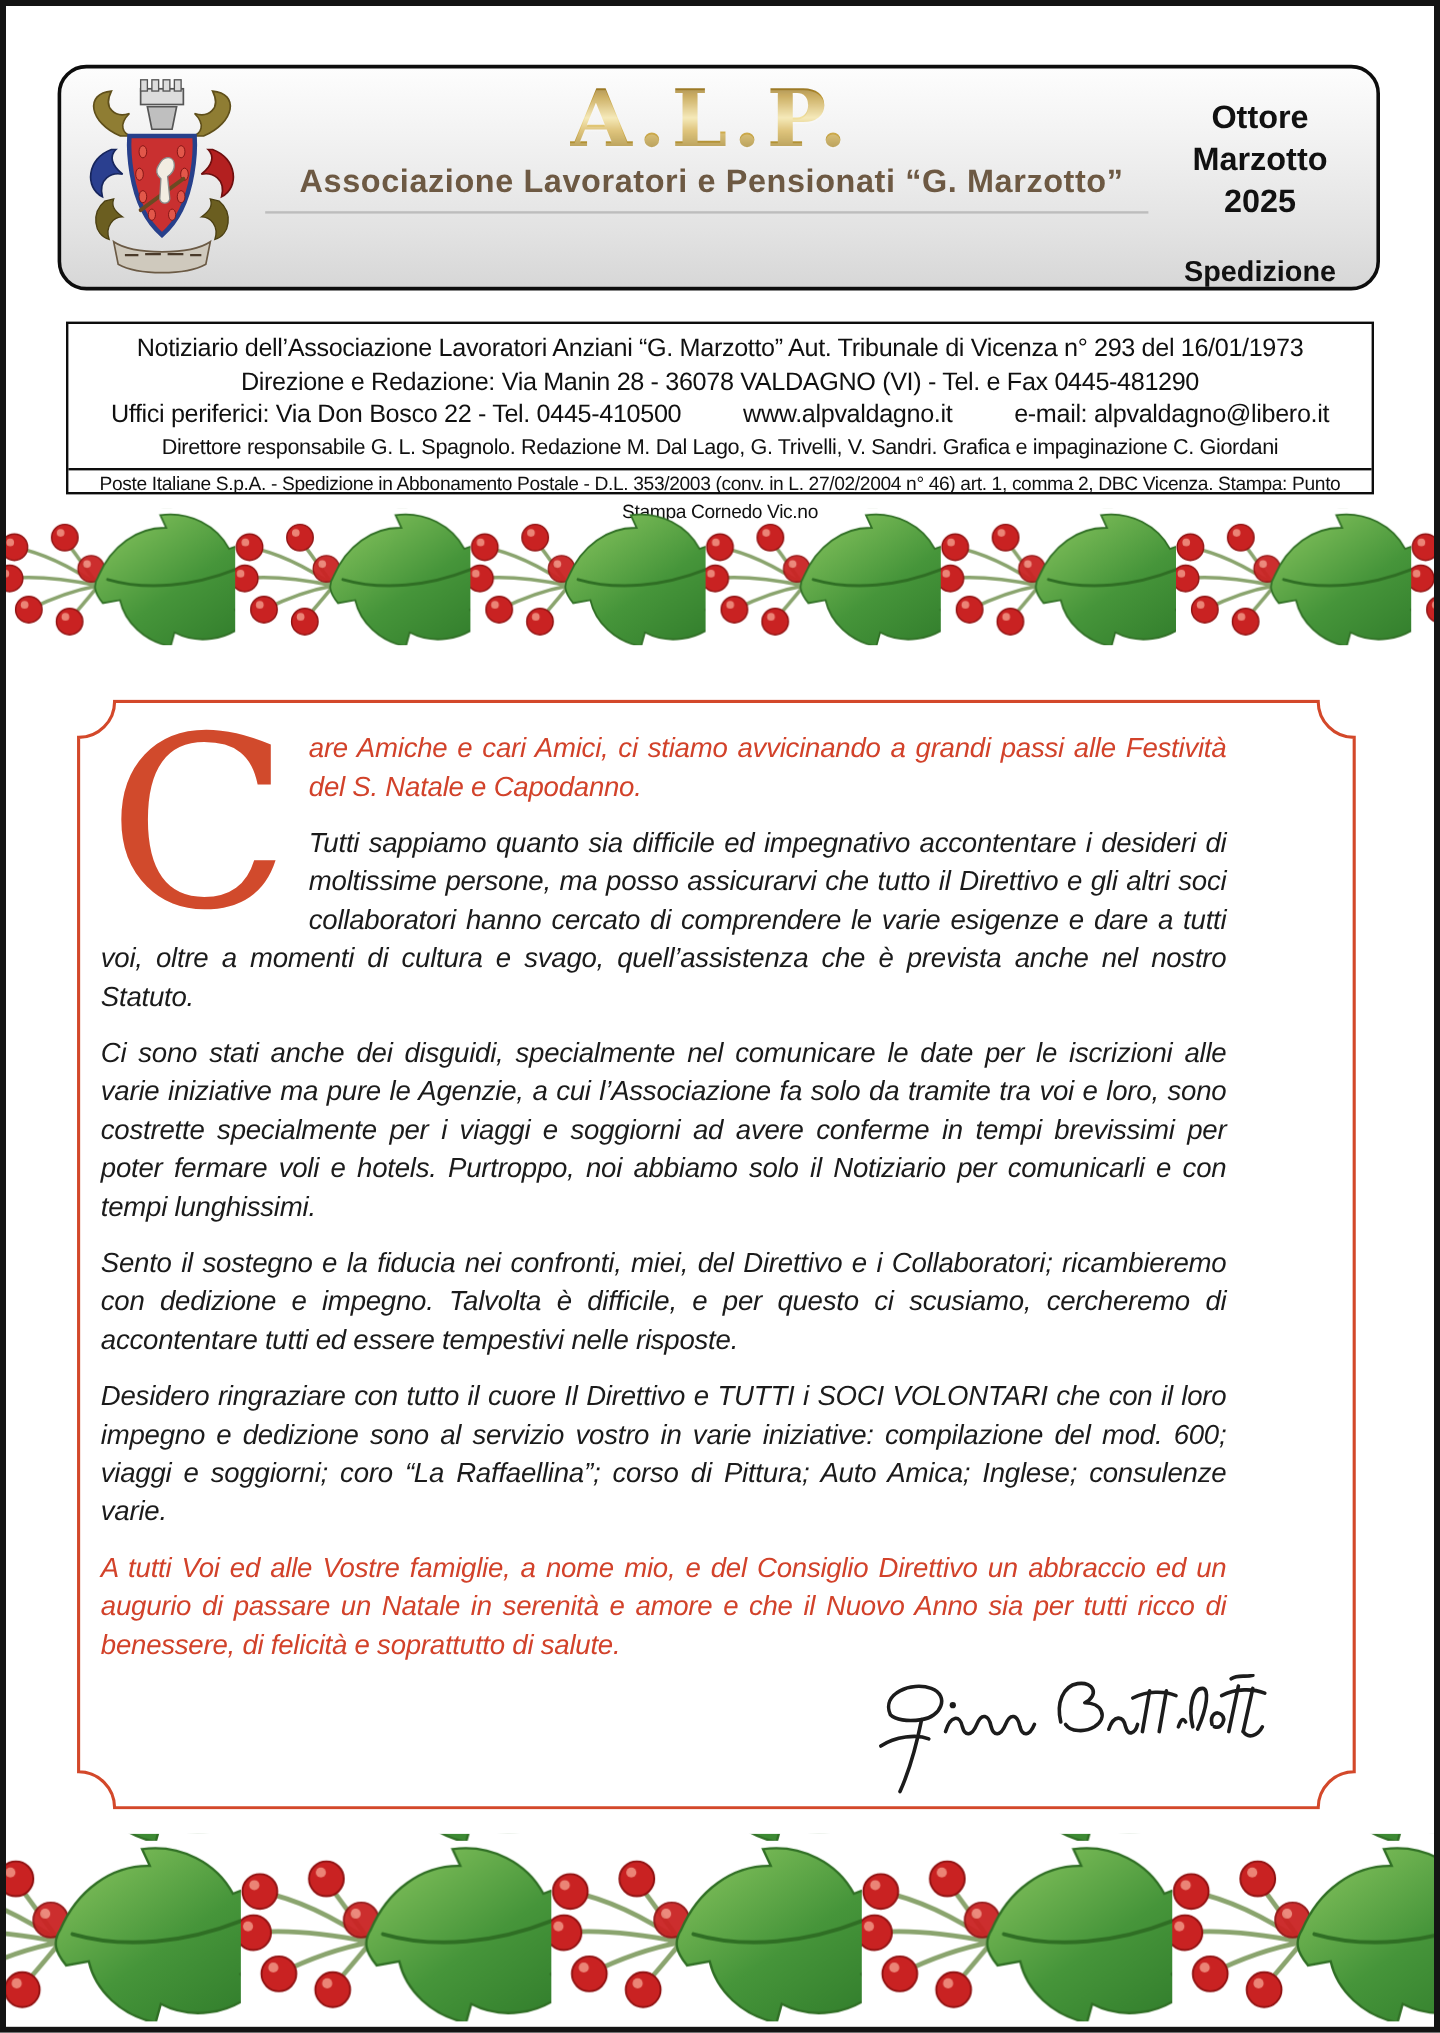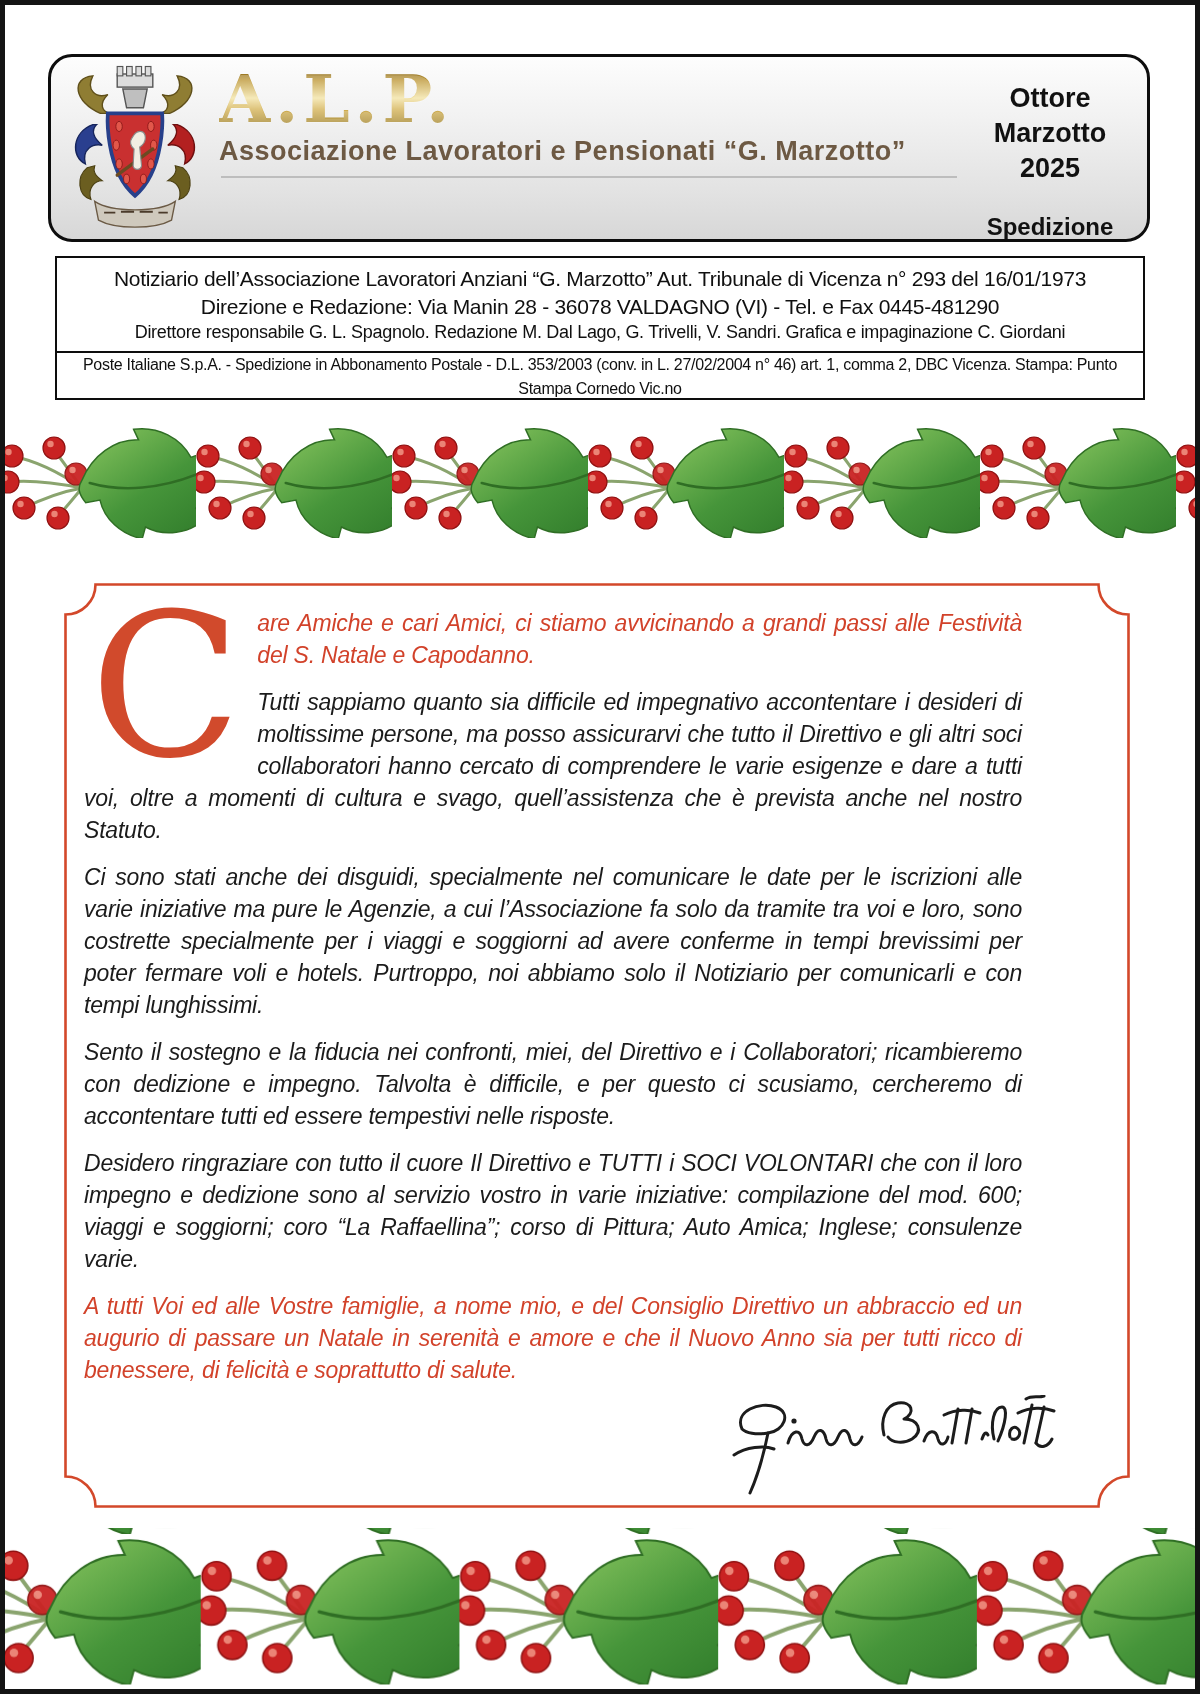--- a/index.html
+++ b/index.html
@@ -13,21 +13,21 @@
   }
 
   
   .header-box{
     position:absolute;left:48px;top:54px;width:1102px;height:188px;
     box-sizing:border-box;border:3px solid #0d0d0d;border-radius:24px;
     background:linear-gradient(180deg,#fdfdfd 0%,#f1f1f1 35%,#e2e2e2 75%,#d7d7d7 100%);
     display:flex;align-items:stretch;overflow:hidden;
   }
   .crest-wrap{width:168px;display:flex;align-items:center;justify-content:center;}
-  .header-center{flex:1;padding-top:8px;}
+  .header-center{flex:1;text-align:center;padding-top:8px;}
   .alp-acronym{
     display:inline-block;
     font:700 66px/1.05 "DejaVu Serif",serif;letter-spacing:5px;
     color:#b8952f;
     background:linear-gradient(180deg,#6b4e12 0%,#bb9430 22%,#f2e2a2 48%,#d3b050 64%,#9a7a1e 88%,#6b4e12 100%);
     -webkit-background-clip:text;background-clip:text;-webkit-text-fill-color:transparent;
     text-shadow:0 1px 0 rgba(255,255,255,0.25);
   }
   .org-name{
     margin-top:2px;font:700 27px/1.15 "Liberation Sans",sans-serif;
@@ -39,21 +39,21 @@
     color:#56789b;letter-spacing:2px;
   }
   .header-right{
     width:180px;text-align:center;padding:24px 14px 0 0;box-sizing:border-box;
     font:600 27px/1.3 "Liberation Sans",sans-serif;color:#111;
   }
   .shipment{margin-top:26px;font:600 24px/1.25 "Liberation Sans",sans-serif;text-align:center;}
 
   
   .masthead-box{
-    position:absolute;left:55px;top:256px;width:1090px;height:144px;
+    position:absolute;left:55px;top:268px;width:1090px;height:144px;
     box-sizing:border-box;border:2px solid #0d0d0d;text-align:center;color:#101010;
     padding-top:7px;letter-spacing:-0.3px;
   }
   .mh-l1,.mh-l2,.mh-l3{font:400 21px/1.32 "Liberation Sans",sans-serif;}
   .mh-l3 span{display:inline-block;}
   .mh-gap{margin-left:46px;}
   .mh-l4{font:400 18px/1.4 "Liberation Sans",sans-serif;}
   .mh-divider{height:2px;background:#0d0d0d;margin:5px 0 0 0;}
   .mh-l5{font:400 16px/1.5 "Liberation Sans",sans-serif;}
 
@@ -170,20 +170,25 @@
     <div class="shipment">
       <div>Spedizione</div>
 
     </div>
   </div>
 </div>
 
 <div class="masthead-box">
   <div class="mh-l1">Notiziario dell’Associazione Lavoratori Anziani “G. Marzotto” Aut. Tribunale di Vicenza n° 293 del 16/01/1973</div>
   <div class="mh-l2">Direzione e Redazione: Via Manin 28  -  36078 VALDAGNO (VI)  -  Tel. e Fax 0445-481290</div>
+  <div class="mh-l3">
+    <span>Uffici periferici: Via Don Bosco 22 - Tel. 0445-410500</span>
+    <span class="mh-gap">www.alpvaldagno.it</span>
+    <span class="mh-gap">e-mail: alpvaldagno@libero.it</span>
+  </div>
   <div class="mh-l4">Direttore responsabile G. L. Spagnolo. Redazione M. Dal Lago, G. Trivelli, V. Sandri. Grafica e impaginazione C. Giordani</div>
   <div class="mh-divider"></div>
   <div class="mh-l5">Poste Italiane S.p.A. - Spedizione in Abbonamento Postale - D.L. 353/2003 (conv. in L. 27/02/2004 n° 46) art. 1, comma 2, DBC Vicenza. Stampa: Punto Stampa Cornedo Vic.no</div>
 </div>
 
 <div class="holly-top">
   <svg width="1200" height="114">
       <rect x="0" y="0" width="1200" height="114" fill="url(#pat-top)"></rect>
     </svg>
 </div>

